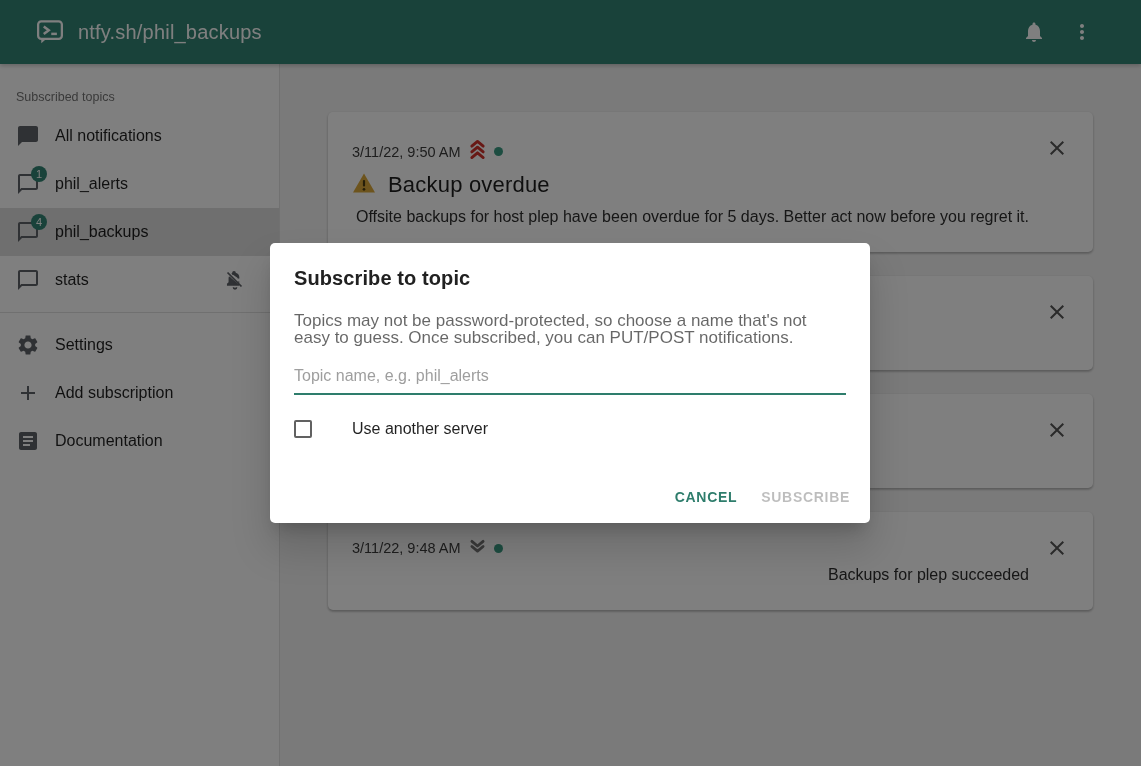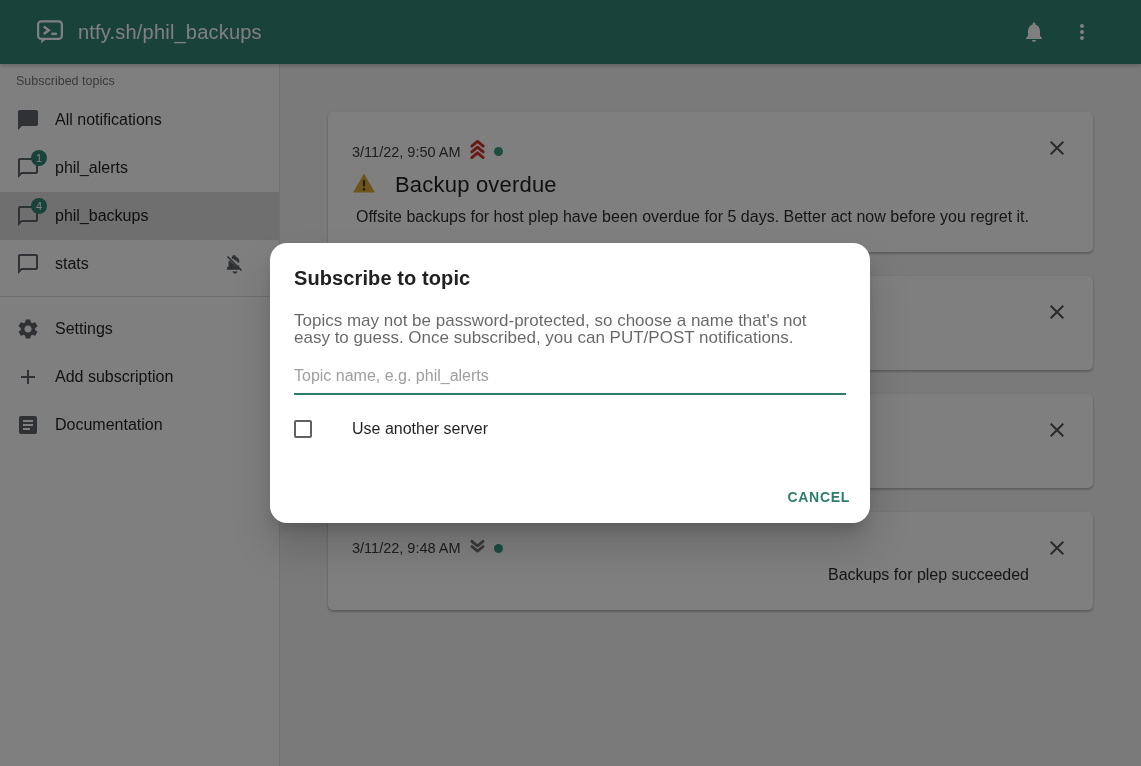--- a/index.html
+++ b/index.html
@@ -13,21 +13,21 @@
     box-shadow:0 2px 4px rgba(0,0,0,0.2); z-index:5;
   }
   .appbar .logo { width:30px; height:30px; flex:0 0 auto; }
   .appbar .title { color:#fff; font-size:20px; font-weight:500; margin-left:13px; letter-spacing:0.2px; }
   .appbar .spacer { flex:1; }
   .iconbtn { width:48px; height:48px; display:flex; align-items:center; justify-content:center; border:none; background:transparent; cursor:pointer; border-radius:50%; }
   .appbar .iconbtn svg { fill:#fff; }
 
   
   .sidebar {
-    position:absolute; top:48px; left:0; width:280px; bottom:0;
+    position:absolute; top:64px; left:0; width:280px; bottom:0;
     background:#fff; border-right:1px solid #e3e3e3; z-index:1;
   }
   .subheader { padding:25px 16px 7px 16px; font-size:12.5px; color:#757575; line-height:16px; }
   .nav-item {
     height:48px; display:flex; align-items:center; padding:0 16px; cursor:pointer;
     font-size:16px; color:rgba(0,0,0,0.87);
   }
   .nav-item.selected { background:rgba(0,0,0,0.13); }
   .nav-icon { position:relative; width:24px; height:24px; margin-right:15px; flex:0 0 auto; }
   .nav-icon svg { fill:#5f6368; }
@@ -48,36 +48,36 @@
   .cards { width:765px; margin:48px auto 0 auto; }
   .card {
     position:relative; background:#fff; border-radius:5px; margin-bottom:24px;
     box-shadow:0 1px 3px rgba(0,0,0,0.2), 0 2px 2px rgba(0,0,0,0.12);
     padding:27px 64px 24px 24px;
     text-align:right;
   }
   .card.empty { height:94px; }
   .card .timerow { display:flex; align-items:center; gap:7px; }
   .card .time { font-size:14.5px; color:#3d3d3d; }
-  .card .titlerow { display:flex; align-items:center; gap:19px; margin-top:7px; }
+  .card .titlerow { display:flex; align-items:center; gap:12px; margin-top:7px; }
   .card .card-title { font-size:22px; color:#1f1f1f; font-weight:400; letter-spacing:0.2px; }
   .card .body { font-size:16px; color:#2e2e2e; margin-top:7px; line-height:22px; }
   .dot { width:9px; height:9px; border-radius:50%; background:#3a9b83; }
   .closebtn {
     position:absolute; top:24px; right:24px; width:24px; height:24px;
     border:none; background:transparent; cursor:pointer; padding:0;
   }
   .closebtn svg { fill:#545454; }
   .prio { display:block; }
 
   
   .backdrop { position:absolute; inset:0; background:rgba(0,0,0,0.5); z-index:10; }
   .dialog {
     position:absolute; left:270px; top:243px; width:600px; height:280px;
-    background:#fff; border-radius:17px; z-index:20;
+    background:#fff; border-radius:5px; z-index:20;
     box-shadow:0 11px 15px -7px rgba(0,0,0,0.2), 0 24px 38px 3px rgba(0,0,0,0.14);
     padding:24px 24px 8px 24px;
   }
   .dialog-title { font-size:20px; font-weight:700; color:#212121; letter-spacing:0.1px; }
   .dialog-desc { margin-top:22px; font-size:17px; line-height:17px; color:rgba(0,0,0,0.6); }
   .topic-input {
     display:block; width:552px; margin-top:15px; border:none; outline:none;
     border-bottom:2px solid #2e7d6c; font-size:16px; padding:6px 0 8px 0;
     font-family:"Liberation Sans", sans-serif; color:rgba(0,0,0,0.87); background:transparent;
   }
@@ -279,14 +279,15 @@
 <div class="dialog">
   <div class="dialog-title">Subscribe to topic</div>
   <div class="dialog-desc">Topics may not be password-protected, so choose a name that's not easy to guess. Once subscribed, you can PUT/POST notifications.</div>
   <input class="topic-input" type="text" placeholder="Topic name, e.g. phil_alerts" style="">
   <div class="checkrow">
     <span class="checkbox"></span>
     <span class="checklabel">Use another server</span>
   </div>
   <div class="actions">
     <button class="textbtn cancel">CANCEL</button>
+    <button class="textbtn subscribe" disabled="">SUBSCRIBE</button>
   </div>
 </div>
 
 </body></html>

